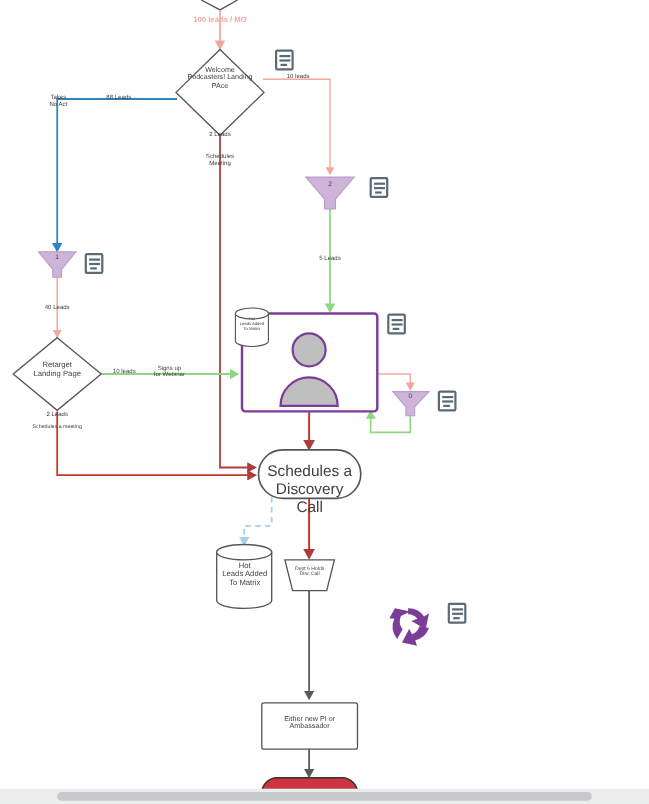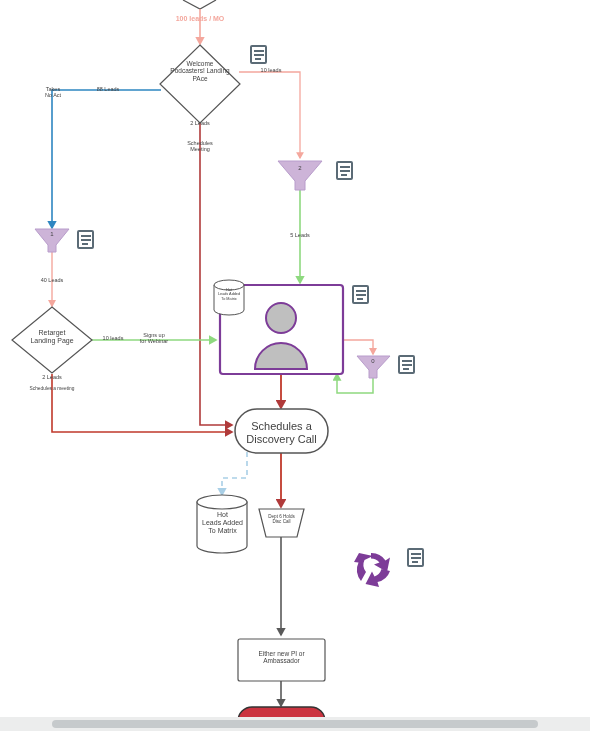--- a/index.html
+++ b/index.html
@@ -187,21 +187,21 @@
 Podcasters! Landing
 PAce</div>
 
 <div class="node-label" style="left:12px; top:329px; width:80px; font-size:7px;">Retarget
 Landing Page</div>
 
 <div class="node-label" style="left:211px; top:288px; width:36px; font-size:3.8px;">Hot
 Leads Added
 To Matrix</div>
 
-<div class="node-label" style="left:237px; top:420px; width:89px; font-size:11px;">Schedules a
+<div class="node-label" style="left:237px; top:420px; width:89px; font-size:14px;">Schedules a
 Discovery Call</div>
 
 <div class="node-label" style="left:198px; top:511px; width:49px; font-size:7px;">Hot
 Leads Added
 To Matrix</div>
 
 <div class="node-label" style="left:257px; top:514px; width:49px; font-size:4.6px;">Dept 6 Holds
 Disc Call</div>
 
 <div class="node-label" style="left:239px; top:650px; width:85px; font-size:6.5px;">Either new PI or

